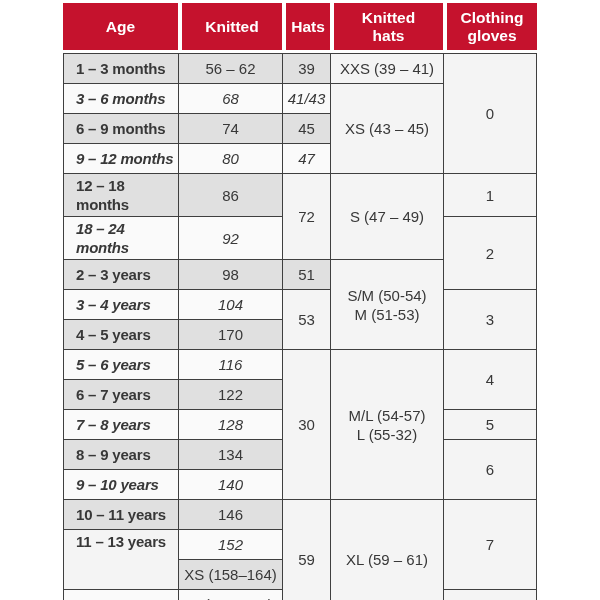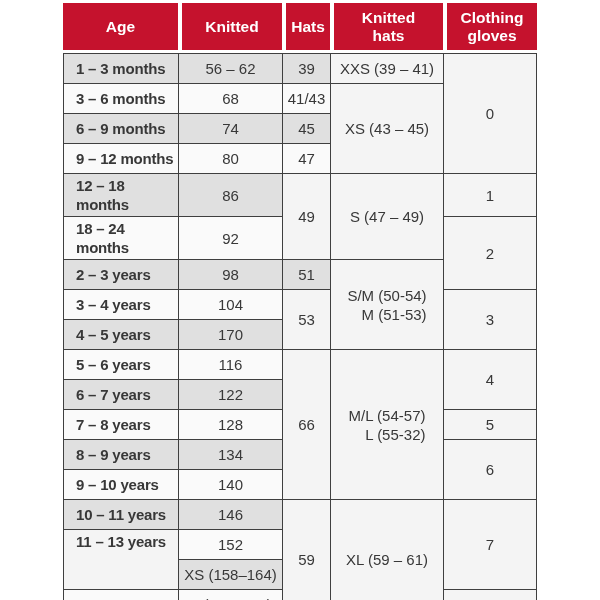--- a/index.html
+++ b/index.html
@@ -65,25 +65,25 @@
   tbody td.col-last { border-right: 1.5px solid var(--border); }
   tbody td.row-last { border-bottom: 1.5px solid var(--border-bottom); }
 
   td.c-age {
     text-align: left;
     padding-left: 12px;
     font-weight: bold;
     letter-spacing: -0.2px;
   }
   td.bg-gray  { background: var(--gray); }
-  td.bg-white { background: var(--white-row); }
+  td.bg-white { background: var(--white-row); font-style: italic; }
   td.bg-light { background: var(--light); }
   td.vtop { vertical-align: top; }
 
-  .lines { display: inline-block; text-align: right; }
+  .lines { display: inline-block; text-align: center; }
   .hline { text-align: center; }
 </style>
 </head>
 <body>
 
 <div class="chart-wrap">
   <table>
     <colgroup>
       <col class="c-age">
         <col class="c-clothing">
@@ -132,21 +132,21 @@
           <td class="c-hats bg-gray">45</td>
         </tr>
         <tr>
           <td class="c-age bg-white">9 – 12 months</td>
           <td class="c-clothing bg-white">80</td>
           <td class="c-hats bg-white">47</td>
         </tr>
         <tr>
           <td class="c-age bg-gray">12 – 18 months</td>
           <td class="c-clothing bg-gray">86</td>
-          <td rowspan="2" class="c-hats bg-light">49</td>
+          <td rowspan="2" class="c-hats bg-light">72</td>
           <td rowspan="2" class="c-knitted bg-light">S (47 – 49)</td>
           <td class="c-mittens bg-light col-last">1</td>
         </tr>
         <tr>
           <td class="c-age bg-white">18 – 24 months</td>
           <td class="c-clothing bg-white">92</td>
           <td rowspan="2" class="c-mittens bg-light col-last">2</td>
         </tr>
         <tr>
           <td class="c-age bg-gray">2 – 3 years</td>
@@ -160,21 +160,21 @@
           <td rowspan="2" class="c-hats bg-light">53</td>
           <td rowspan="2" class="c-mittens bg-light col-last">3</td>
         </tr>
         <tr>
           <td class="c-age bg-gray">4 – 5 years</td>
           <td class="c-clothing bg-gray">170</td>
         </tr>
         <tr>
           <td class="c-age bg-white">5 – 6 years</td>
           <td class="c-clothing bg-white">116</td>
-          <td rowspan="5" class="c-hats bg-light">66</td>
+          <td rowspan="5" class="c-hats bg-light">30</td>
           <td rowspan="5" class="c-knitted bg-light"><span class="lines"><div>M/L (54-57)</div><div>L (55-32)</div></span></td>
           <td rowspan="2" class="c-mittens bg-light col-last">4</td>
         </tr>
         <tr>
           <td class="c-age bg-gray">6 – 7 years</td>
           <td class="c-clothing bg-gray">122</td>
         </tr>
         <tr>
           <td class="c-age bg-white">7 – 8 years</td>
           <td class="c-clothing bg-white">128</td>

